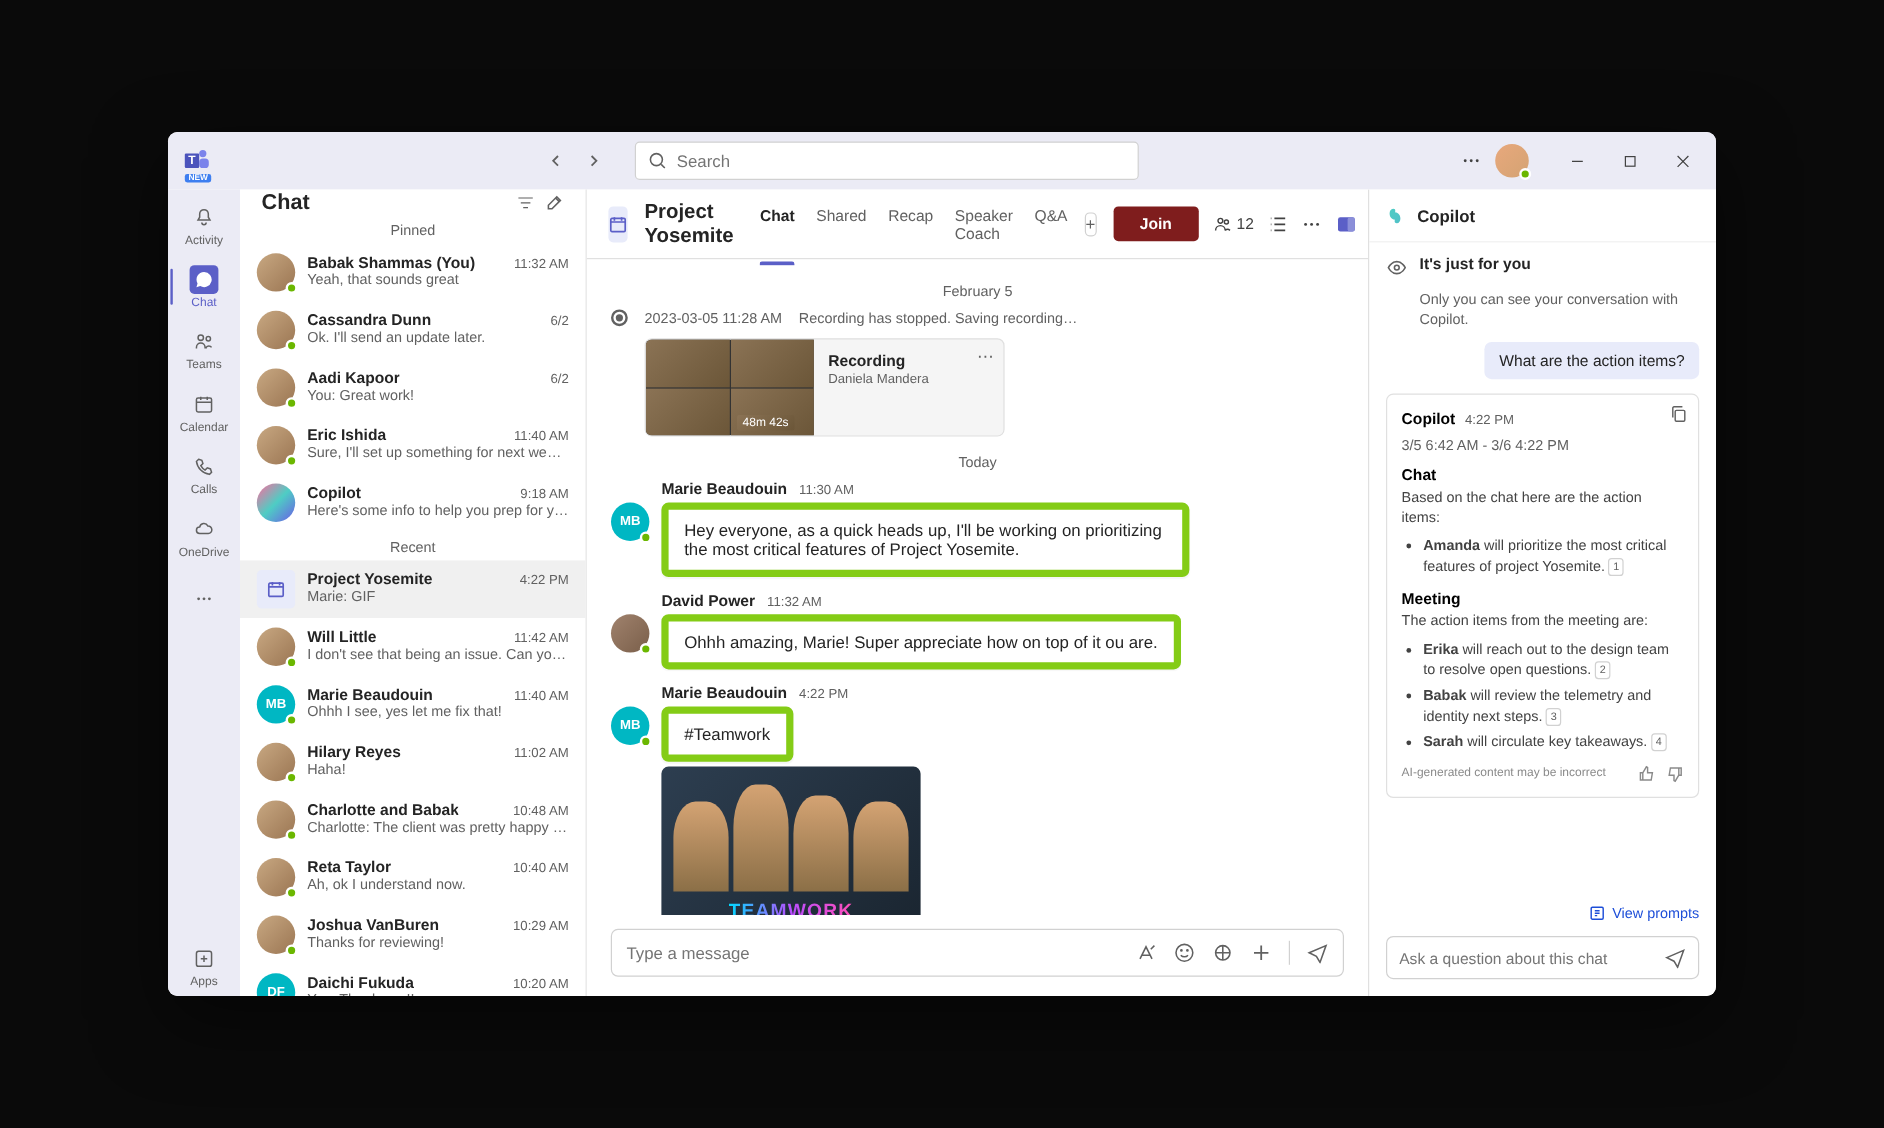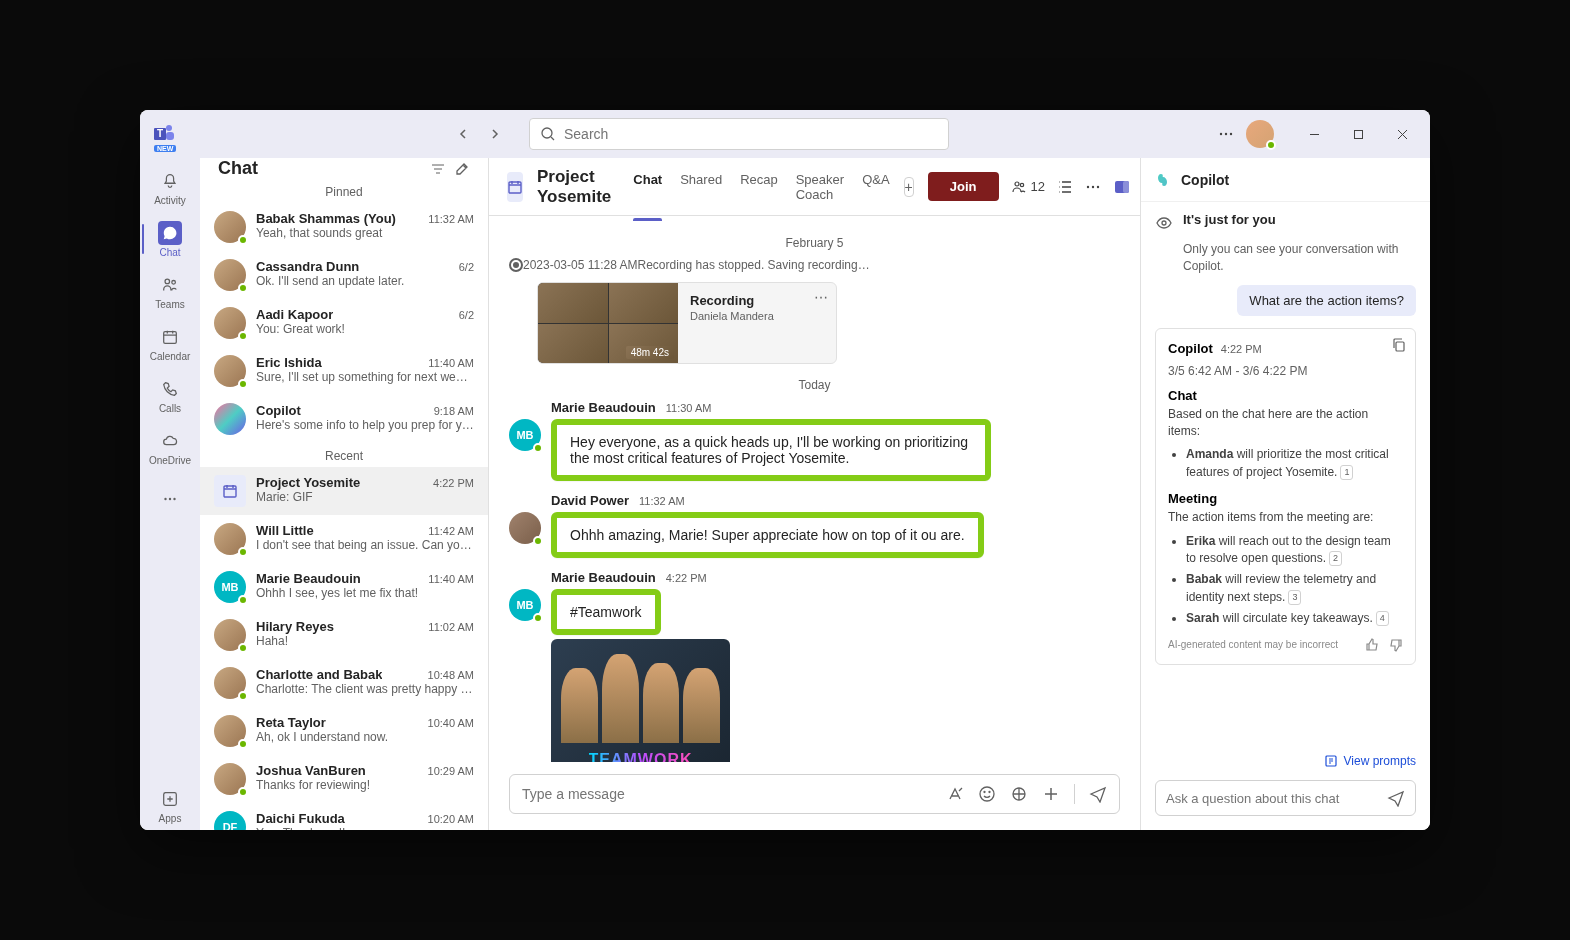--- a/index.html
+++ b/index.html
@@ -53,41 +53,41 @@
 .mh-tabs { display: flex; gap: 18px; margin-left: 8px; }
 .mh-tab { font-size: 13px; color: #616161; cursor: pointer; padding: 18px 0; position: relative; }
 .mh-tab.active { color: #242424; font-weight: 600; }
 .mh-tab.active::after { content: ''; position: absolute; bottom: -1px; left: 0; right: 0; height: 3px; background: #5b5fc7; border-radius: 2px 2px 0 0; }
 .mh-add { width: 20px; height: 20px; border: 1px solid #d1d1d1; border-radius: 4px; display: flex; align-items: center; justify-content: center; font-size: 14px; color: #616161; cursor: pointer; }
 .mh-right { margin-left: auto; display: flex; align-items: center; gap: 12px; }
 .join-btn { background: #7f1d1d; color: #fff; border: none; padding: 7px 22px; border-radius: 4px; font-size: 13px; font-weight: 600; cursor: pointer; }
 .participants { display: flex; align-items: center; gap: 4px; font-size: 13px; color: #424242; }
 .messages { flex: 1; overflow-y: auto; padding: 12px 20px; }
 .date-sep { text-align: center; font-size: 12px; color: #616161; margin: 8px 0; }
-.recording-row { display: flex; align-items: center; gap: 0; margin-bottom: 10px; color: #616161; font-size: 12px; text-align: center; }
+.recording-row { display: flex; align-items: center; gap: 14px; margin-bottom: 10px; color: #616161; font-size: 12px; text-align: center; }
 .rec-dot { width: 14px; height: 14px; border: 2px solid #616161; border-radius: 50%; display: flex; align-items: center; justify-content: center; }
 .rec-dot::after { content: ''; width: 6px; height: 6px; background: #616161; border-radius: 50%; }
 .recording-card { display: flex; background: #f5f5f5; border-radius: 6px; overflow: hidden; max-width: 300px; margin-left: 28px; margin-bottom: 14px; border: 1px solid #e0e0e0; }
 .rec-thumb { width: 140px; height: 80px; background: #333; position: relative; display: grid; grid-template-columns: 1fr 1fr; grid-template-rows: 1fr 1fr; gap: 1px; }
 .rec-thumb > div { background: linear-gradient(135deg,#8b7355,#6b5638); }
-.rec-dur { position: absolute; bottom: 4px; right: 4px; background: rgba(0,0,0,.7); color: #fff; font-size: 10px; padding: 1px 5px; border-radius: 2px; }
+.rec-dur { position: absolute; bottom: 4px; right: 16px; background: rgba(0,0,0,.7); color: #fff; font-size: 10px; padding: 1px 5px; border-radius: 2px; }
 .rec-info { padding: 10px 12px; flex: 1; position: relative; }
 .rec-title { font-size: 13px; font-weight: 700; color: #242424; }
 .rec-author { font-size: 11px; color: #616161; margin-top: 2px; }
 .rec-more { position: absolute; top: 6px; right: 8px; color: #616161; font-size: 14px; }
 .msg-group { margin-bottom: 12px; }
 .msg-header { display: flex; align-items: baseline; gap: 10px; margin-left: 42px; margin-bottom: 4px; }
 .msg-sender { font-size: 13px; font-weight: 600; color: #242424; }
 .msg-time { font-size: 11px; color: #616161; }
 .msg-row { display: flex; gap: 10px; align-items: flex-start; }
 .msg-avatar { width: 32px; height: 32px; border-radius: 50%; position: relative; flex-shrink: 0; }
 .msg-avatar.mb { background: #00b7c3; color: #fff; display: flex; align-items: center; justify-content: center; font-size: 11px; font-weight: 600; }
 .msg-avatar.photo { background: linear-gradient(135deg,#a0826d,#7a5f4a); }
 .msg-bubble { background: #fff; border: 6px solid #84cc16; border-radius: 6px; padding: 9px 13px; font-size: 14px; color: #242424; max-width: 440px; box-shadow: 0 1px 1px rgba(0,0,0,.04); }
-.gif-box { width: 179px; height: 140px; background: linear-gradient(135deg,#2d3e50,#1a2530); border-radius: 6px; margin-left: 42px; margin-top: 4px; position: relative; overflow: hidden; display: flex; align-items: center; justify-content: center; }
+.gif-box { width: 216px; height: 140px; background: linear-gradient(135deg,#2d3e50,#1a2530); border-radius: 6px; margin-left: 42px; margin-top: 4px; position: relative; overflow: hidden; display: flex; align-items: center; justify-content: center; }
 .gif-people { position: absolute; inset: 10px 10px 36px 10px; display: flex; gap: 4px; align-items: flex-end; }
 .gif-person { flex: 1; background: linear-gradient(180deg,#d4a373,#8b6f47); border-radius: 40% 40% 0 0; height: 80%; }
 .gif-label { position: absolute; bottom: 10px; font-size: 16px; font-weight: 900; letter-spacing: 1px; background: linear-gradient(90deg,#00d9ff,#b94eff,#ff4eb8); -webkit-background-clip: text; -webkit-text-fill-color: transparent; background-clip: text; }
 .compose { margin: 12px 20px 16px; border: 1px solid #d1d1d1; border-radius: 6px; display: flex; align-items: center; padding: 9px 12px; gap: 10px; }
 .compose input { border: none; outline: none; flex: 1; font-size: 14px; }
 .compose-icons { display: flex; gap: 14px; align-items: center; color: #616161; }
 .compose-icon { width: 18px; height: 18px; cursor: pointer; }
 .copilot-panel { width: 290px; border-left: 1px solid #e0e0e0; display: flex; flex-direction: column; background: #fff; }
 .cp-header { height: 44px; display: flex; align-items: center; padding: 0 14px; gap: 8px; border-bottom: 1px solid #f0f0f0; }
 .cp-logo { width: 18px; height: 18px; }

